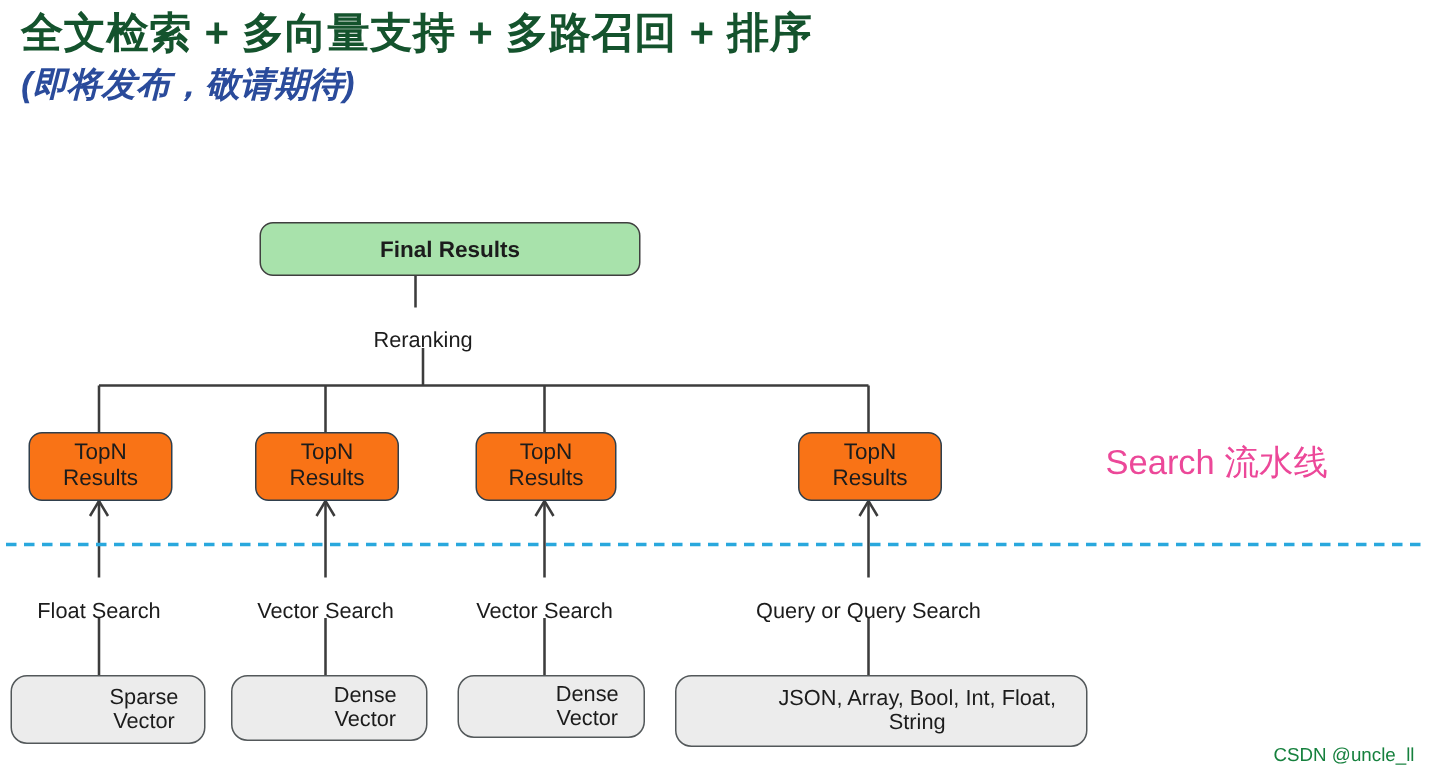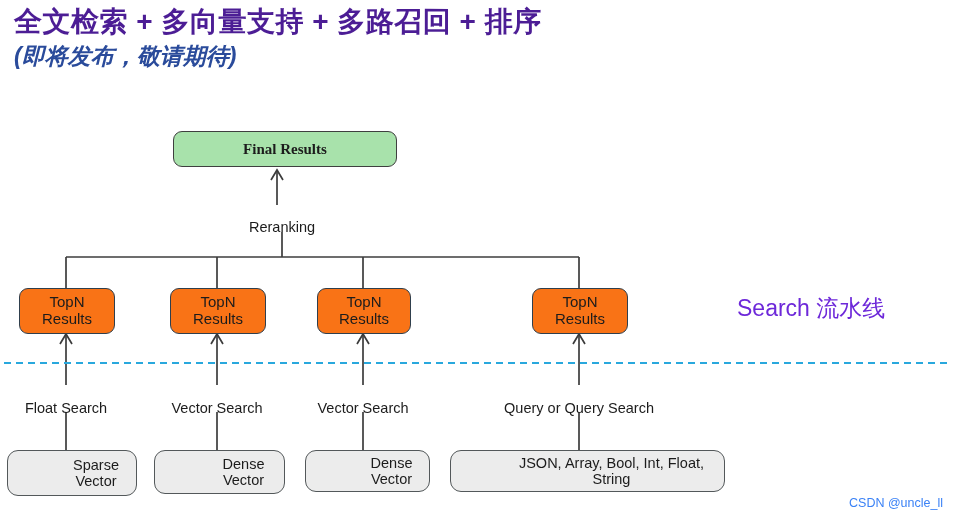--- a/index.html
+++ b/index.html
@@ -25,21 +25,21 @@
   
   #title-block {
     position: absolute;
     left: 14px;
     top: 4px;
     width: 900px;
   }
   #main-title {
     font-size: 28px;
     font-weight: 700;
-    color: #4c1d95;
+    color: #14532d;
     letter-spacing: 0.5px;
     line-height: 1.25;
     white-space: nowrap;
   }
   #sub-title {
     font-size: 23px;
     font-weight: 700;
     font-style: italic;
     color: #2a4b9b;
     line-height: 1.3;
@@ -98,31 +98,31 @@
     color: #1c1c1c;
     white-space: nowrap;
     text-align: center;
     margin-top: 6px;
   }
 
   
   .zone-label {
     position: absolute;
     font-size: 23px;
-    color: #6d28d9;
+    color: #ec4899;
     white-space: nowrap;
   }
 
   
   #watermark {
     position: absolute;
     right: 12px;
     bottom: 6px;
     font-size: 12.5px;
-    color: #3b82f6;
+    color: #15803d;
     white-space: nowrap;
   }
 </style>
 </head>
 <body>
 
 <div id="canvas">
 
   <div id="title-block">
     <div id="main-title">全文检索 + 多向量支持 + 多路召回 + 排序</div>
@@ -163,21 +163,21 @@
     </g>
 
     <line x1="66" y1="450" x2="66" y2="412" stroke="#3c3c3c" stroke-width="1.7"></line>
     <line x1="217" y1="450" x2="217" y2="412" stroke="#3c3c3c" stroke-width="1.7"></line>
     <line x1="363" y1="450" x2="363" y2="412" stroke="#3c3c3c" stroke-width="1.7"></line>
     <line x1="579" y1="450" x2="579" y2="412" stroke="#3c3c3c" stroke-width="1.7"></line>
 
     <line x1="4" y1="363" x2="948" y2="363" stroke="#29a8dd" stroke-width="2.2" stroke-dasharray="7 5"></line>
   </svg>
 
-  <div class="node node-final" style="left:173px; top:131px; width:224px; height:36px;font-family:Liberation Serif, serif;">
+  <div class="node node-final" style="left:173px; top:148px; width:254px; height:36px;">
     <span>Final Results</span>
   </div>
 
   <div class="edge-label" style="left:232px; top:213px; width:100px;">Reranking</div>
 
   <div class="node node-topn" style="left:19px; top:288px; width:96px; height:46px;">
     <span>
       <span>TopN</span><br>
       <span>Results</span>
     </span>
@@ -208,21 +208,21 @@
 
   <div class="node node-data" style="left:7px; top:450px; width:130px; height:46px;">
     <span>Sparse Vector</span>
   </div>
   <div class="node node-data" style="left:154px; top:450px; width:131px; height:44px;">
     <span>Dense Vector</span>
   </div>
   <div class="node node-data" style="left:305px; top:450px; width:125px; height:42px;">
     <span>Dense Vector</span>
   </div>
-  <div class="node node-data" style="left:450px; top:450px; width:275px; height:42px;">
+  <div class="node node-data" style="left:450px; top:450px; width:275px; height:48px;">
     <span>JSON, Array, Bool, Int, Float, String</span>
   </div>
 
   <div class="zone-label" style="left:737px; top:293px;">Search 流水线</div>
 
   <div id="watermark">CSDN @uncle_ll</div>
 
 </div>
 
 </body></html>

